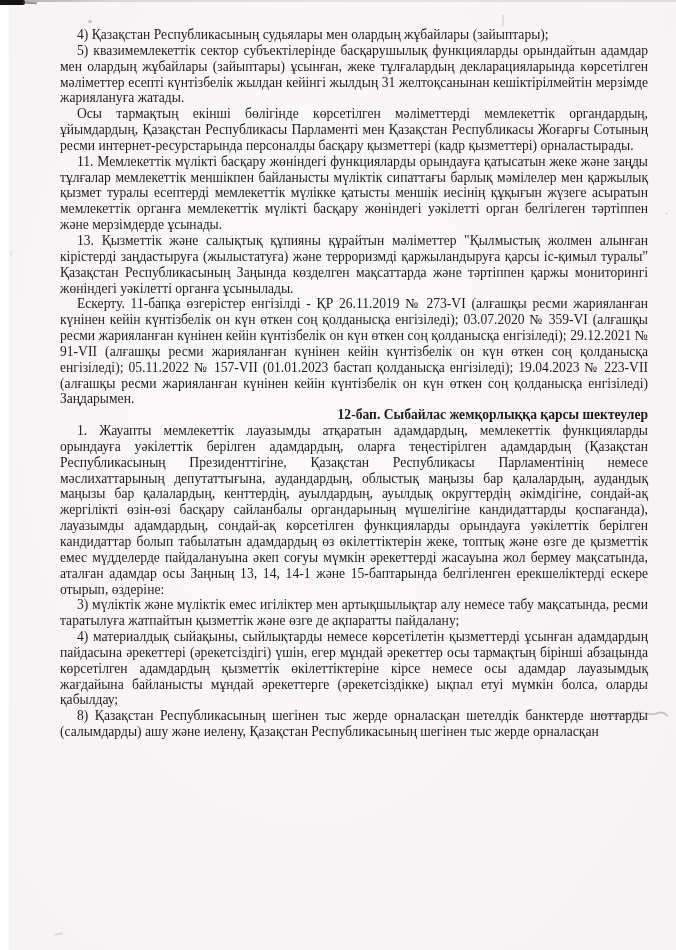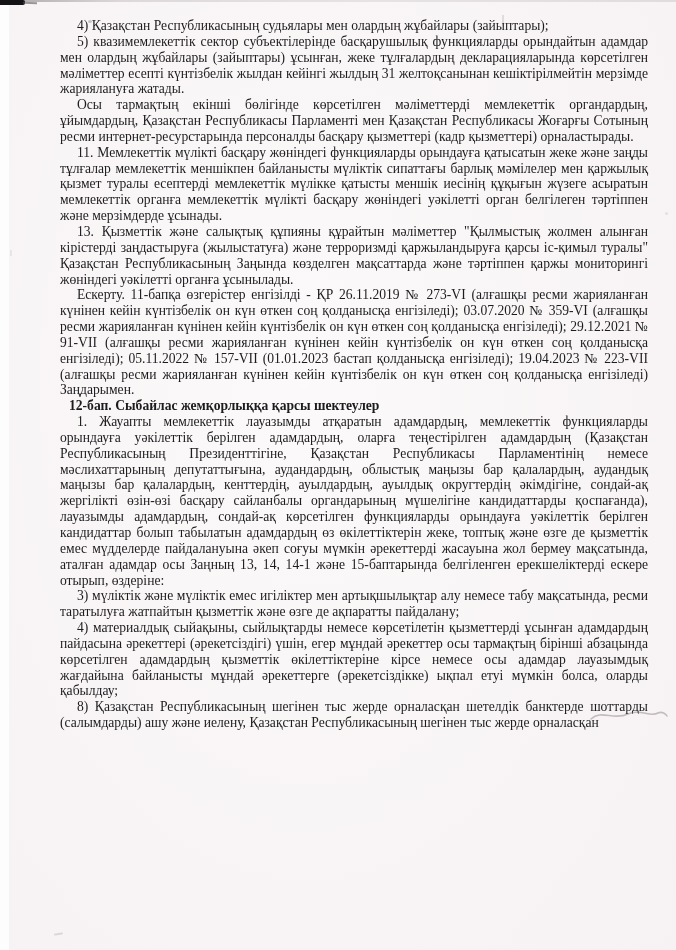--- a/index.html
+++ b/index.html
@@ -42,36 +42,36 @@
   .speck { position: absolute; background: rgba(122,112,117,.38); }
   .speck.s1 { left: 88px;  top: 20px;  width: 4px;  height: 3px; border-radius: 50%; }
   .speck.s2 { left: 502px; top: 15px;  width: 2px;  height: 11px; opacity: .5; }
   .speck.s3 { left: 54px;  top: 933px; width: 9px;  height: 2px; border-radius: 2px; transform: rotate(-8deg); opacity: .55; }
   .speck.s4 { left: 665px; top: 212px; width: 3px;  height: 3px; border-radius: 50%; opacity: .4; }
   .speck.s5 { left: 10px;  top: 250px; width: 2px;  height: 6px; opacity: .3; }
 
   
   .content {
     position: absolute;
-    left: 60px; top: 18px;
+    left: 60px; top: 27px;
     width: 588px;
     color: var(--ink, #1c1c1e);
     font-size: 13.6px;
     line-height: 15.85px;
     text-align: justify;
   }
   .content p {
     margin: 0;
     padding: 0;
     text-indent: 17px;
   }
   .content p.heading {
     font-weight: bold;
     text-indent: 9px;
-    text-align: left;
+    text-align: right;
   }
 </style>
 </head>
 <body>
 
 <div class="page">
 
   <div class="scan-edge-left"></div>
   <div class="scan-topline"></div>
   <div class="scan-corner"></div>

